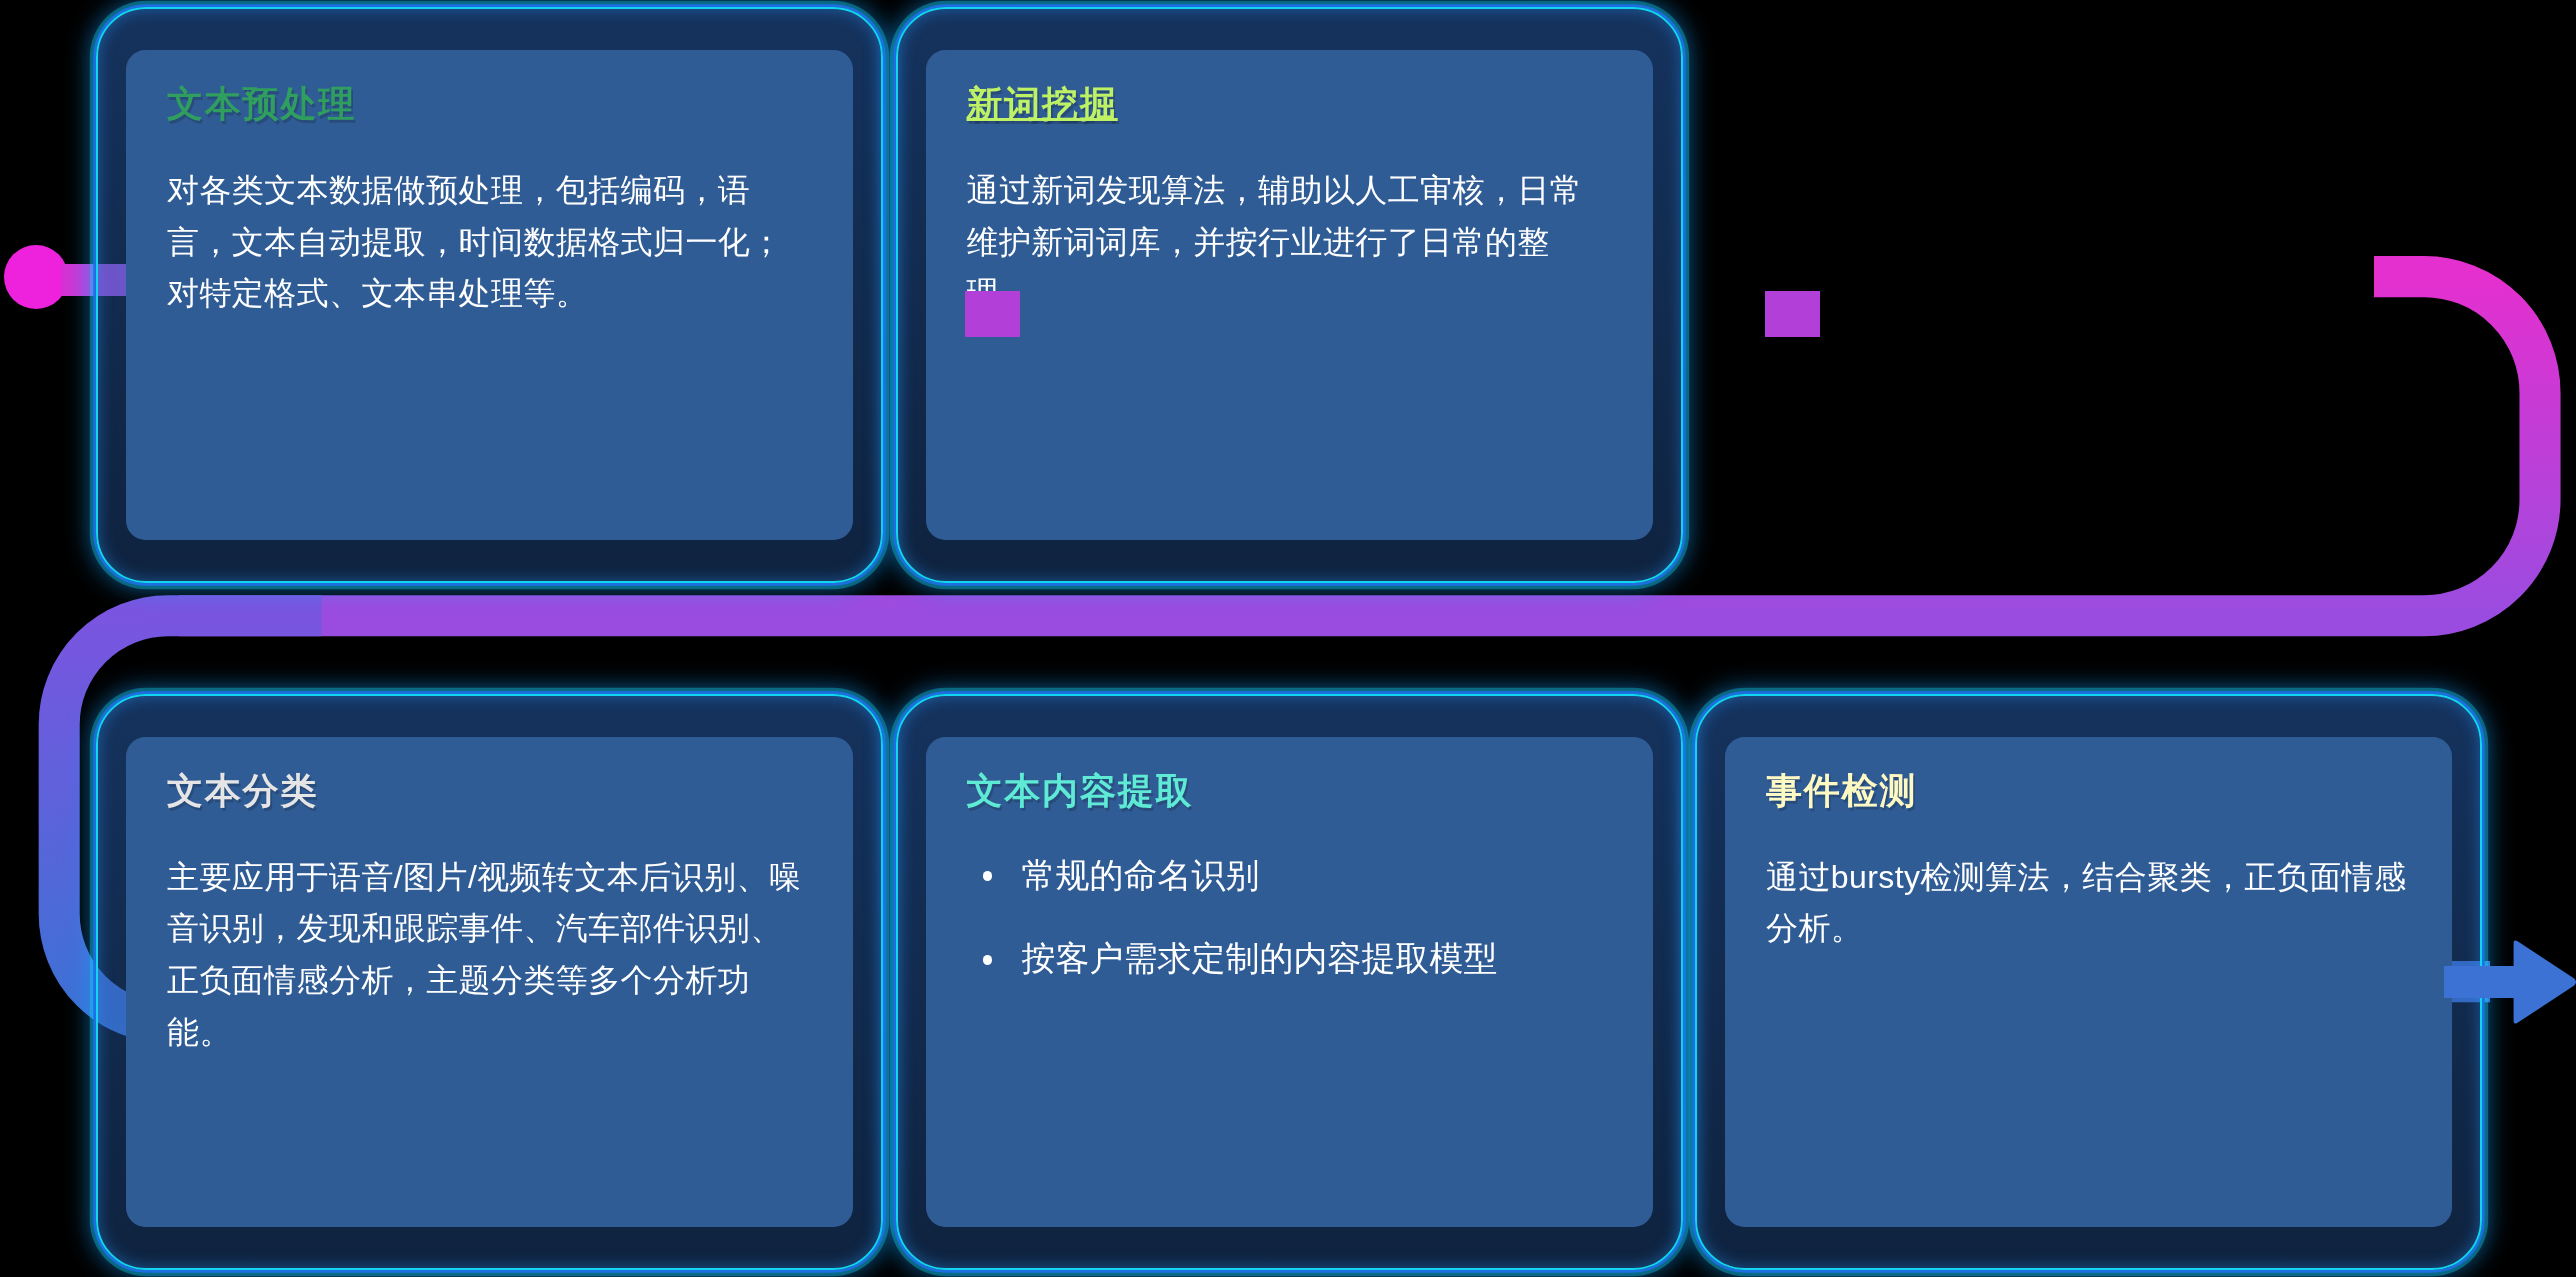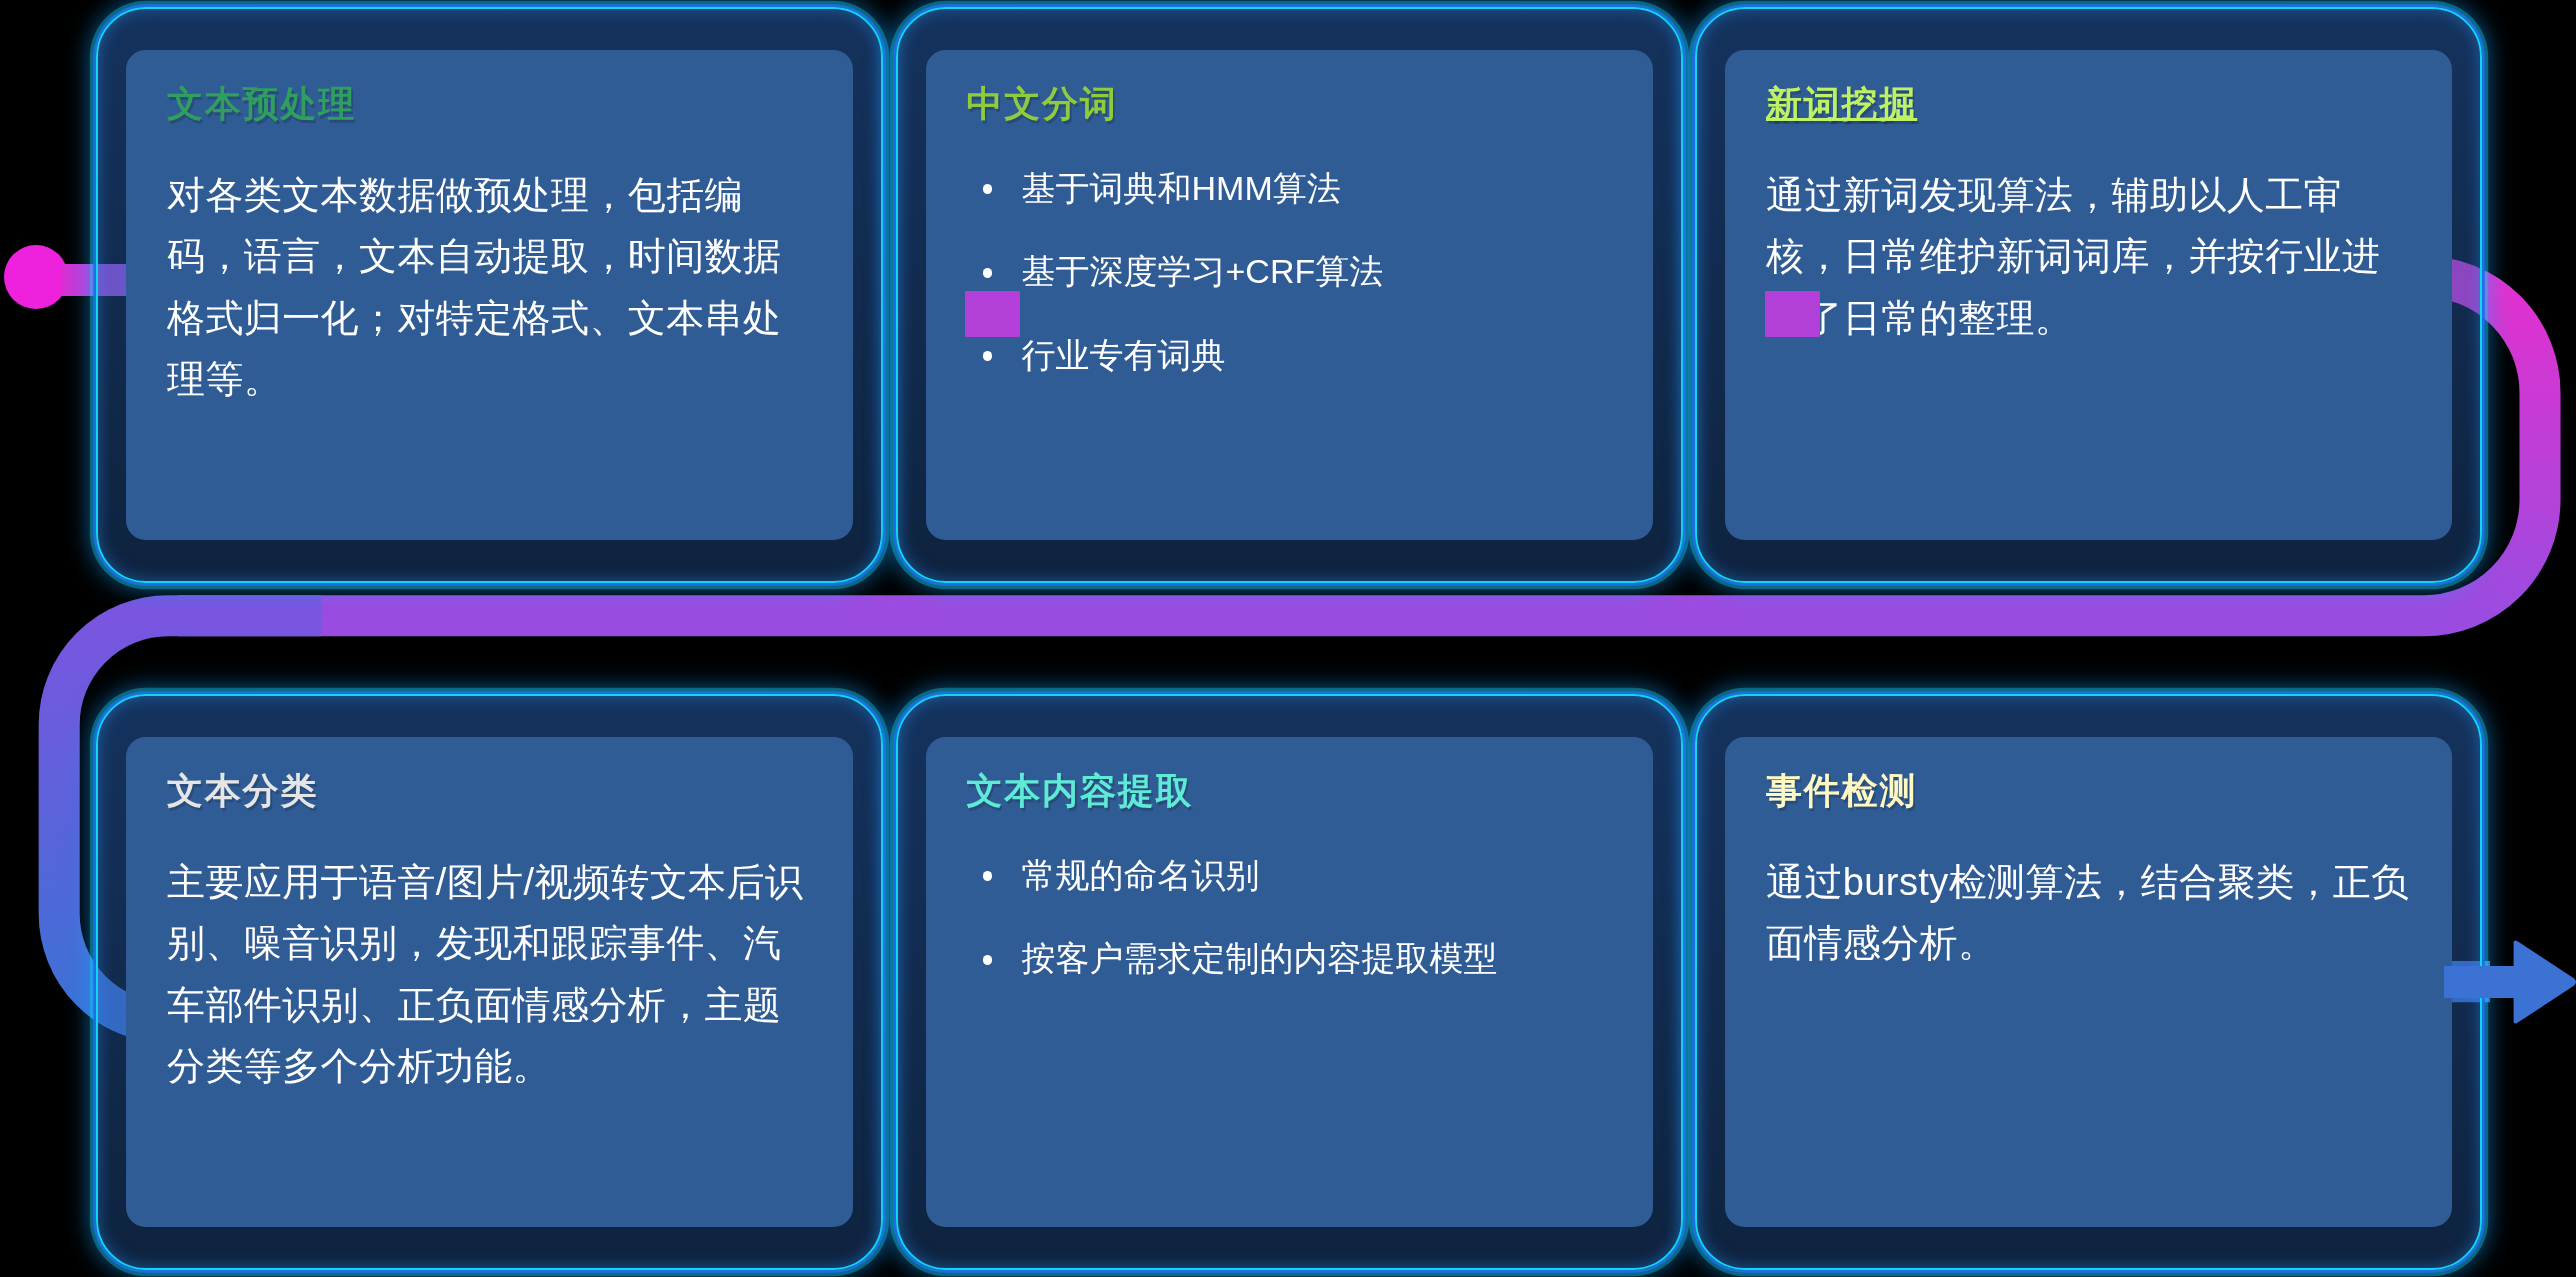--- a/index.html
+++ b/index.html
@@ -40,21 +40,21 @@
 
   .card-title{
     font-size:36px;
     font-weight:bold;
     letter-spacing:1.8px;
     margin:0 0 41px 0;
     line-height:1.1;
     text-shadow:1.8px 2.7px 0 rgba(0,0,0,.18);
   }
   .card-body{
-    font-size:38px;
+    font-size:32px;
     color:#ffffff;
     line-height:1.62;
     letter-spacing:0.4px;
   }
   ul.bullets{margin:0;padding:0;list-style:none;}
   ul.bullets li{
     position:relative;
     padding-left:55px;
     margin-bottom:36px;
     font-size:34px;
@@ -129,31 +129,20 @@
   <div class="row" id="row-top">
 
     <div class="card-slot">
       <div class="card-glow"></div>
       <div class="card-inner">
         <h2 class="card-title" style="color: rgb(47, 158, 94);">文本预处理</h2>
         <p class="card-body">对各类文本数据做预处理，包括编码，语言，文本自动提取，时间数据格式归一化；对特定格式、文本串处理等。</p>
       </div>
     </div>
 
-    <div class="card-slot">
-      <div class="card-glow"></div>
-      <div class="card-inner">
-        <h2 class="card-title" style="color: rgb(142, 203, 61);">中文分词</h2>
-        <ul class="bullets">
-          <li>基于词典和HMM算法</li>
-          <li>基于深度学习+CRF算法</li>
-          <li>行业专有词典</li>
-        </ul>
-      </div>
-    </div>
 
     <div class="card-slot">
       <div class="card-glow"></div>
       <div class="card-inner">
         <h2 class="card-title" style="color: #bef264; text-decoration: underline;">新词挖掘</h2>
         <p class="card-body">通过新词发现算法，辅助以人工审核，日常维护新词词库，并按行业进行了日常的整理。</p>
       </div>
     </div>
 
     <div class="nub" id="nub-1"></div>

